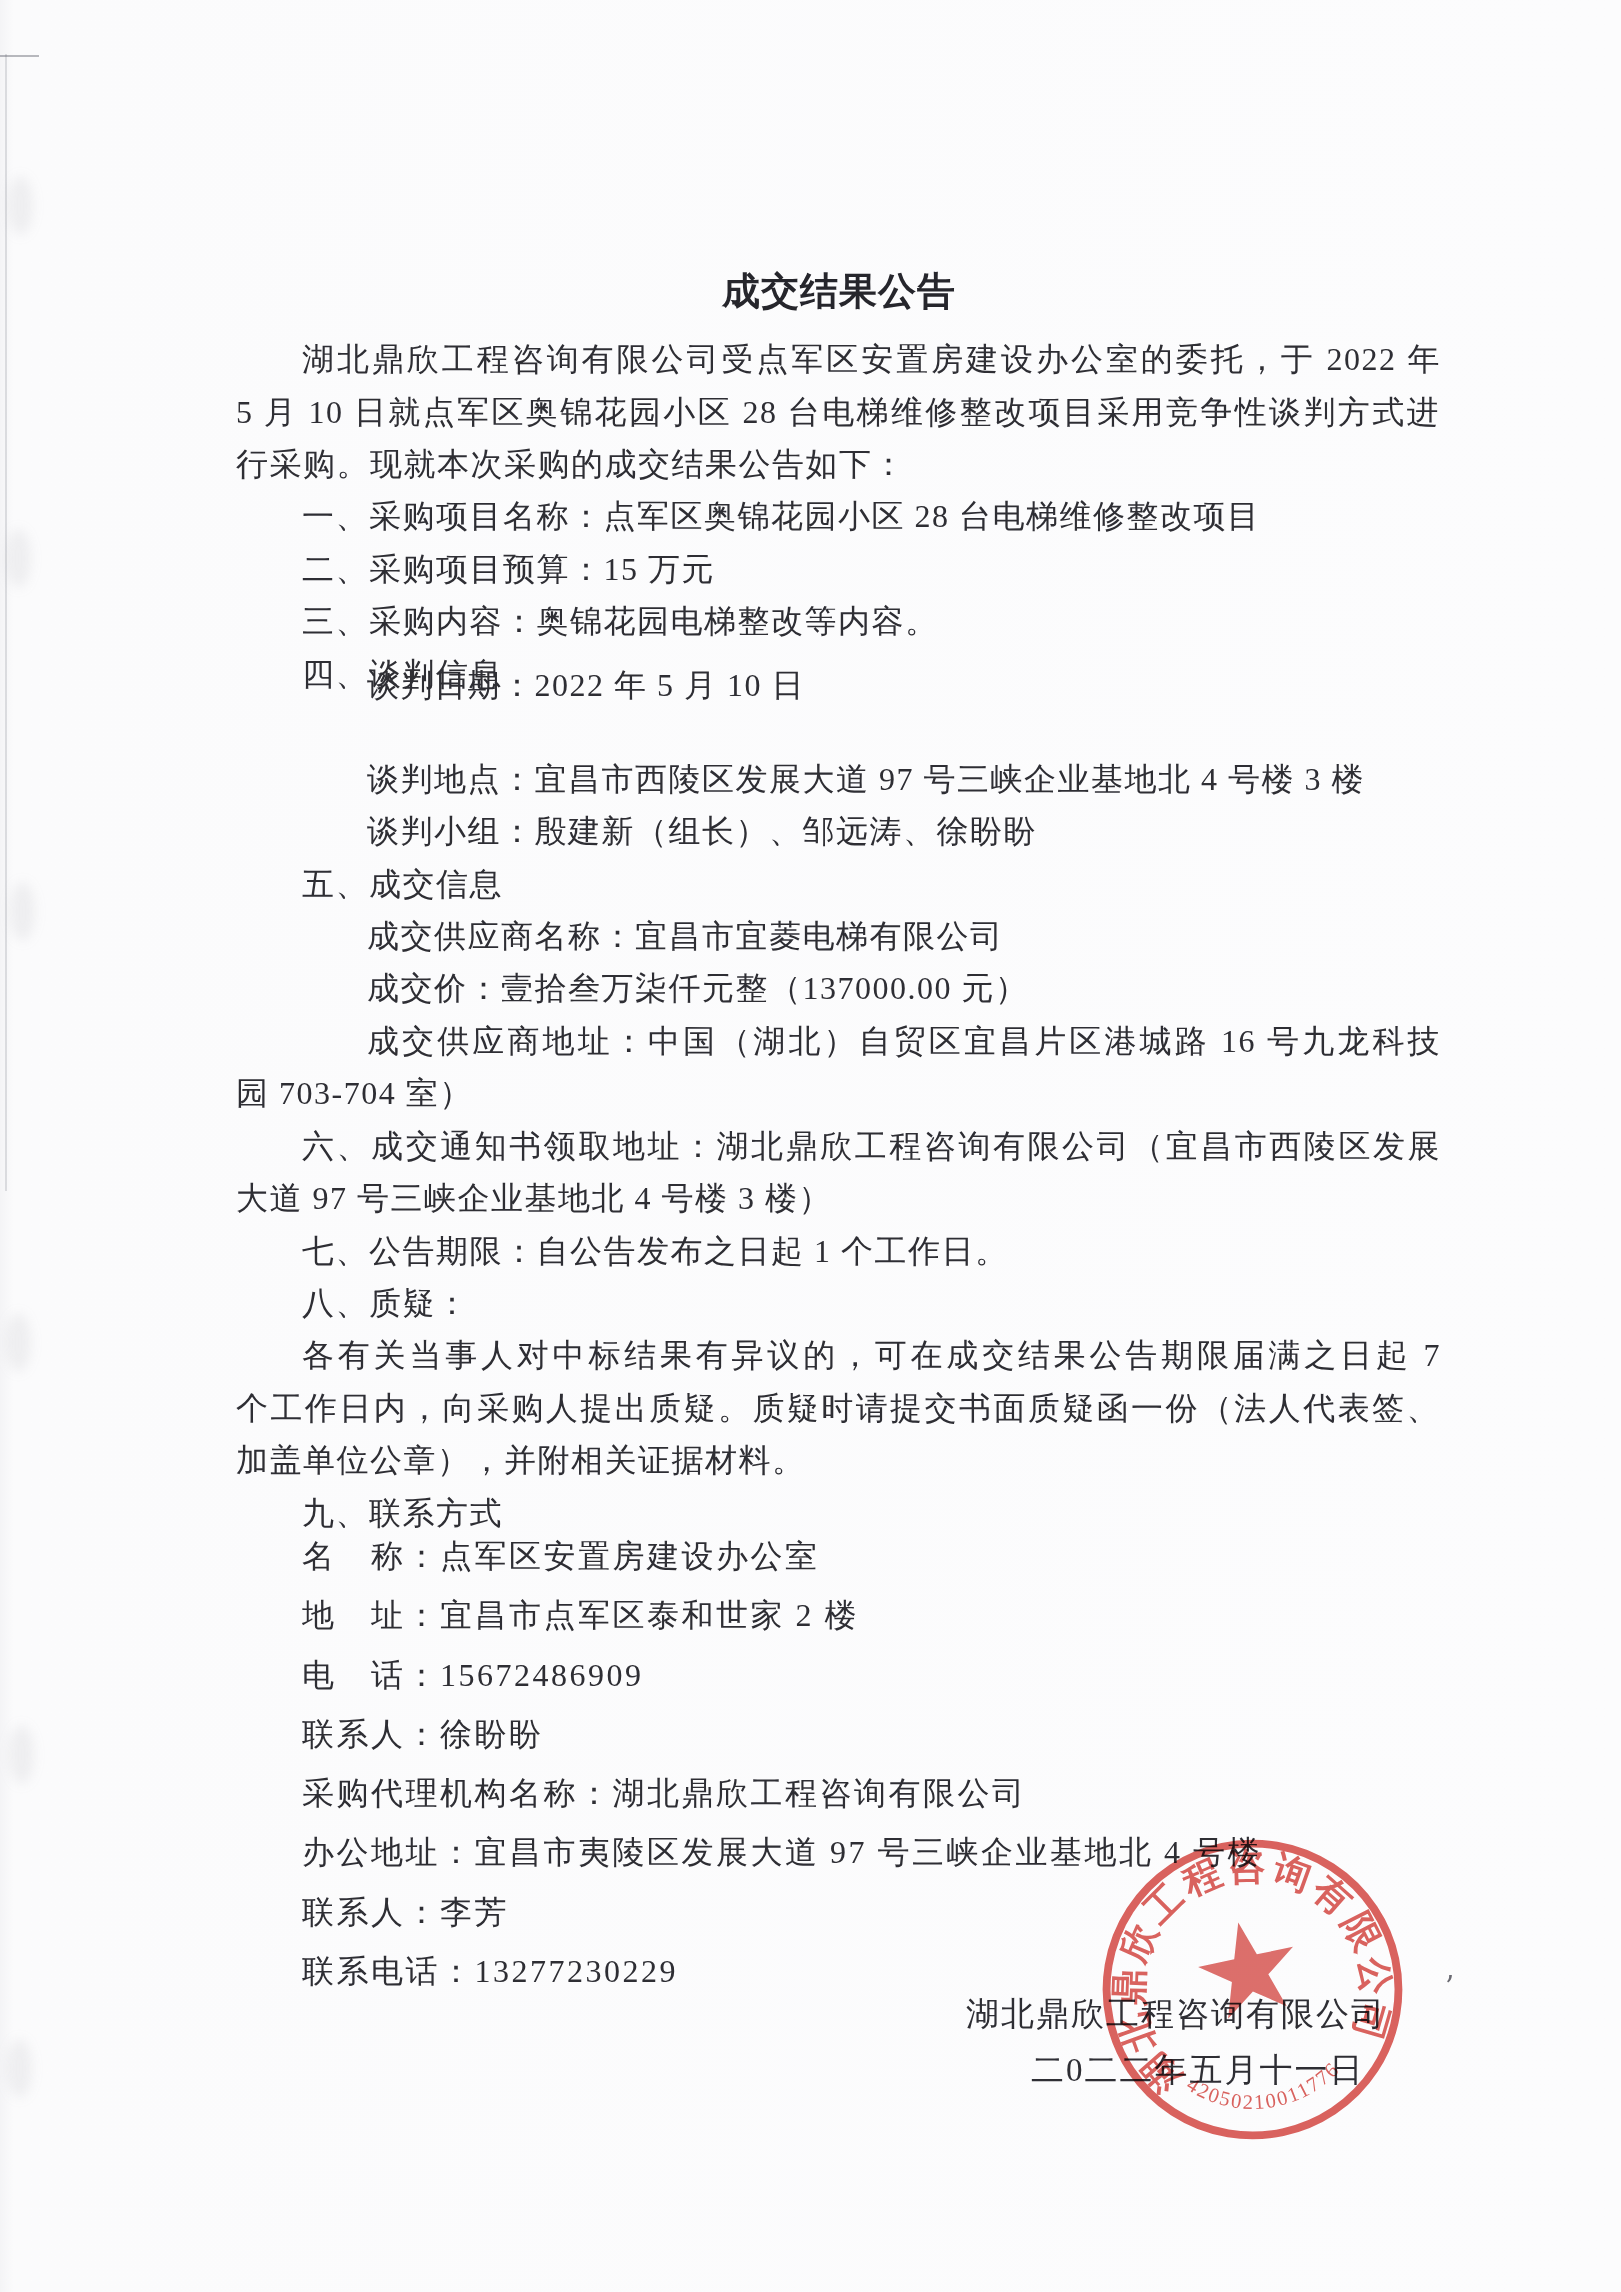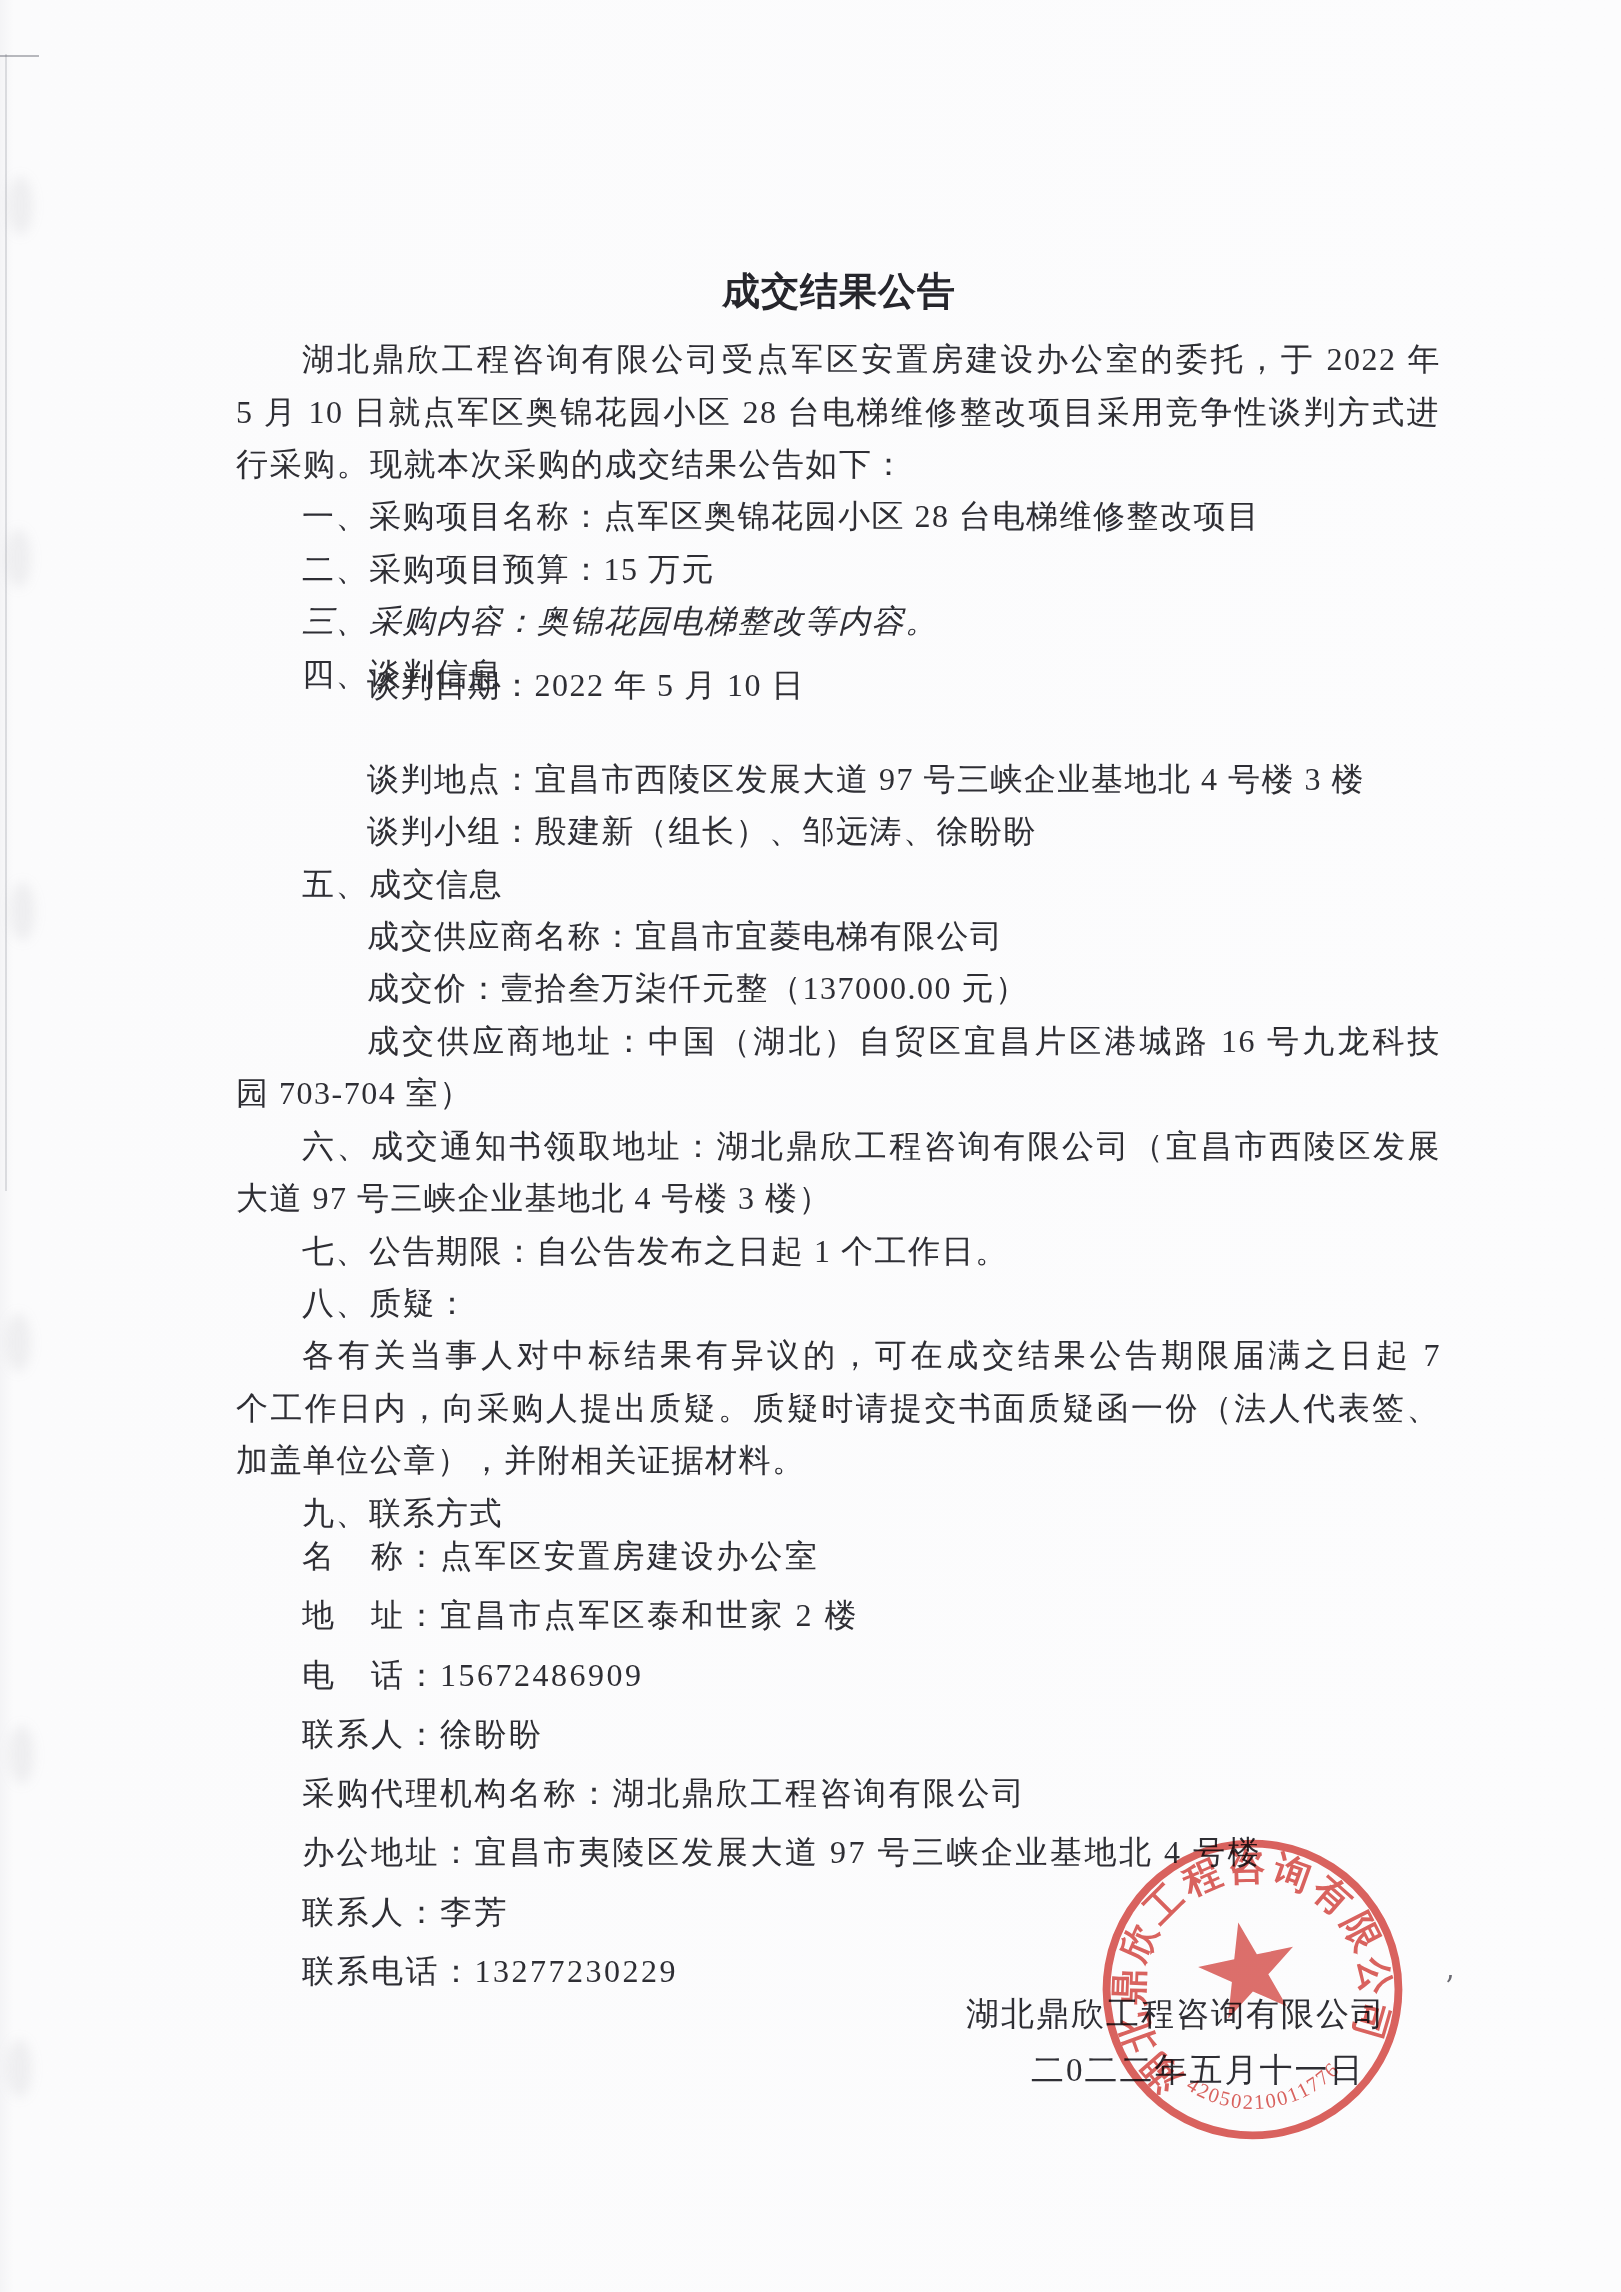--- a/index.html
+++ b/index.html
@@ -74,21 +74,21 @@
   <div class="smudge" style="left:6.9px;top:2039px;"></div>
 
   <div id="title2" class="doc-title">成交结果公告</div>
 
   <div id="body-lines">
       <div class="line ind2 full" style="top: 338px;">湖北鼎欣工程咨询有限公司受点军区安置房建设办公室的委托，于 2022 年</div>
       <div class="line ind0 full" style="top: 391px;">5 月 10 日就点军区奥锦花园小区 28 台电梯维修整改项目采用竞争性谈判方式进</div>
       <div class="line ind0" style="top: 443px;">行采购。现就本次采购的成交结果公告如下：</div>
       <div class="line ind2" style="top: 495px;">一、采购项目名称：点军区奥锦花园小区 28 台电梯维修整改项目</div>
       <div class="line ind2" style="top: 548px;">二、采购项目预算：15 万元</div>
-      <div class="line ind2" style="top: 600px; font-style: italic;">三、采购内容：奥锦花园电梯整改等内容。</div>
+      <div class="line ind2" style="top: 600px;">三、采购内容：奥锦花园电梯整改等内容。</div>
       <div class="line ind2" style="top: 653px;">四、谈判信息</div>
       <div class="line ind4" style="top: 664px;">谈判日期：2022 年 5 月 10 日</div>
       <div class="line ind4" style="top: 758px;">谈判地点：宜昌市西陵区发展大道 97 号三峡企业基地北 4 号楼 3 楼</div>
       <div class="line ind4" style="top: 810px;">谈判小组：殷建新（组长）、邹远涛、徐盼盼</div>
       <div class="line ind2" style="top: 863px;">五、成交信息</div>
       <div class="line ind4" style="top: 915px;">成交供应商名称：宜昌市宜菱电梯有限公司</div>
       <div class="line ind4" style="top: 967px;">成交价：壹拾叁万柒仟元整（137000.00 元）</div>
       <div class="line ind4 full" style="top: 1020px;">成交供应商地址：中国（湖北）自贸区宜昌片区港城路 16 号九龙科技</div>
       <div class="line ind0" style="top: 1072px;">园 703-704 室）</div>
       <div class="line ind2 full" style="top: 1125px;">六、成交通知书领取地址：湖北鼎欣工程咨询有限公司（宜昌市西陵区发展</div>

